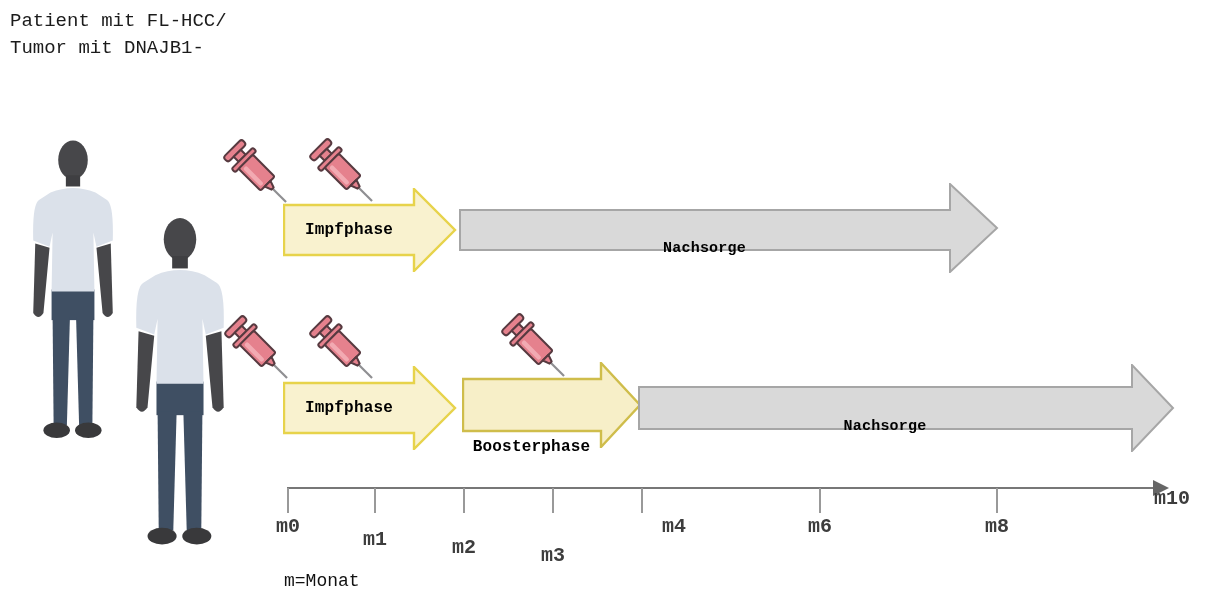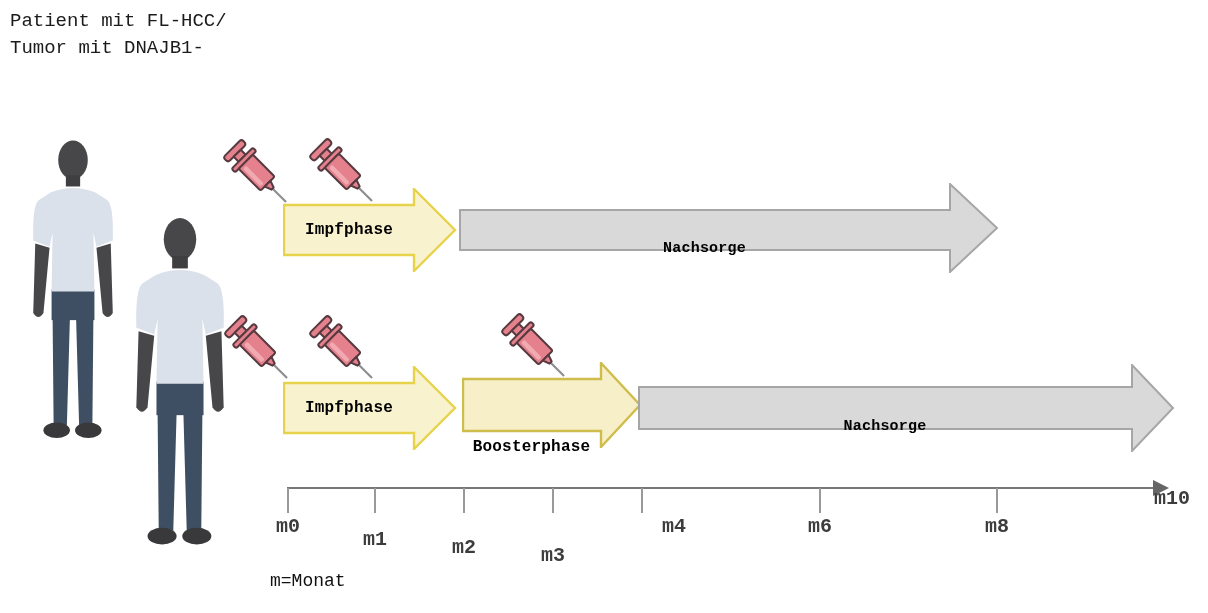--- a/index.html
+++ b/index.html
@@ -138,15 +138,15 @@
 
   <div class="tick-label" style="left:266px; top:515px">m0</div>
   <div class="tick-label" style="left:353px; top:528px">m1</div>
   <div class="tick-label" style="left:442px; top:536px">m2</div>
   <div class="tick-label" style="left:531px; top:544px">m3</div>
   <div class="tick-label" style="left:652px; top:515px">m4</div>
   <div class="tick-label" style="left:798px; top:515px">m6</div>
   <div class="tick-label" style="left:975px; top:515px">m8</div>
   <div class="tick-label" style="left:1150px; top:487px">m10</div>
 
-  <div class="legend" style="left:270px; top:571px">m=Monat</div>
+  <div class="legend" style="left:284px; top:571px">m=Monat</div>
 
 </div>
 
 </body></html>

